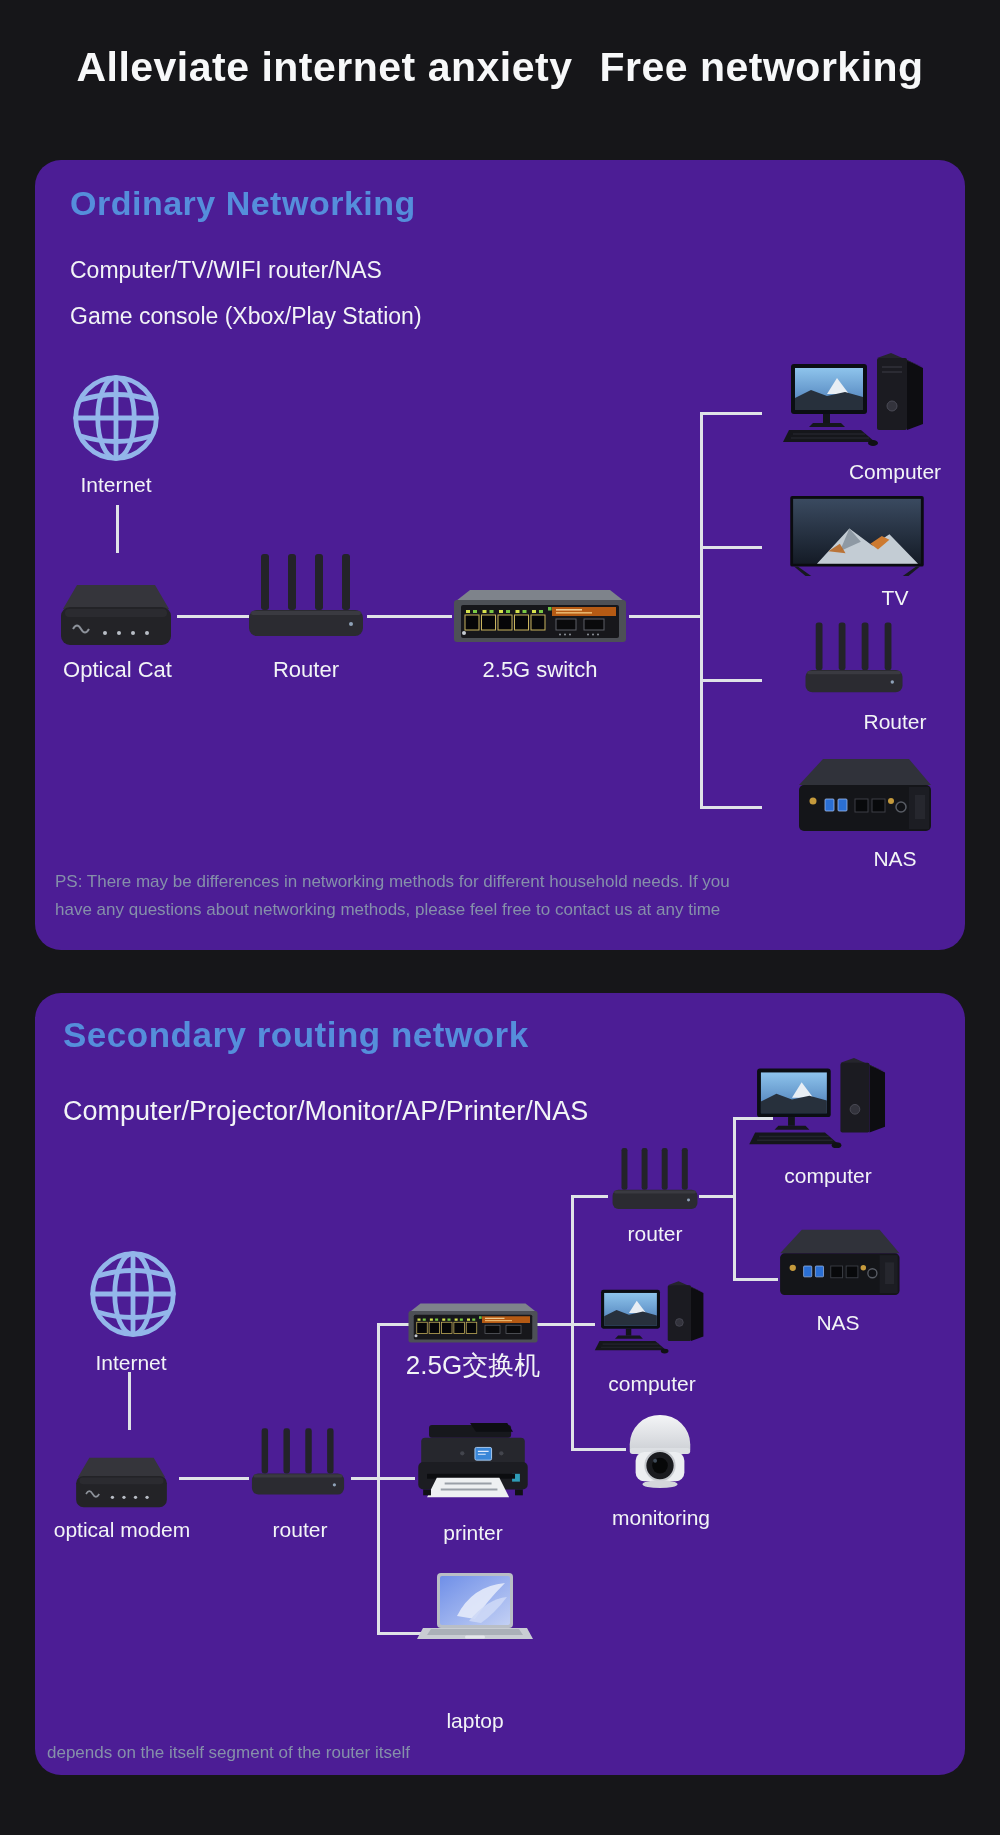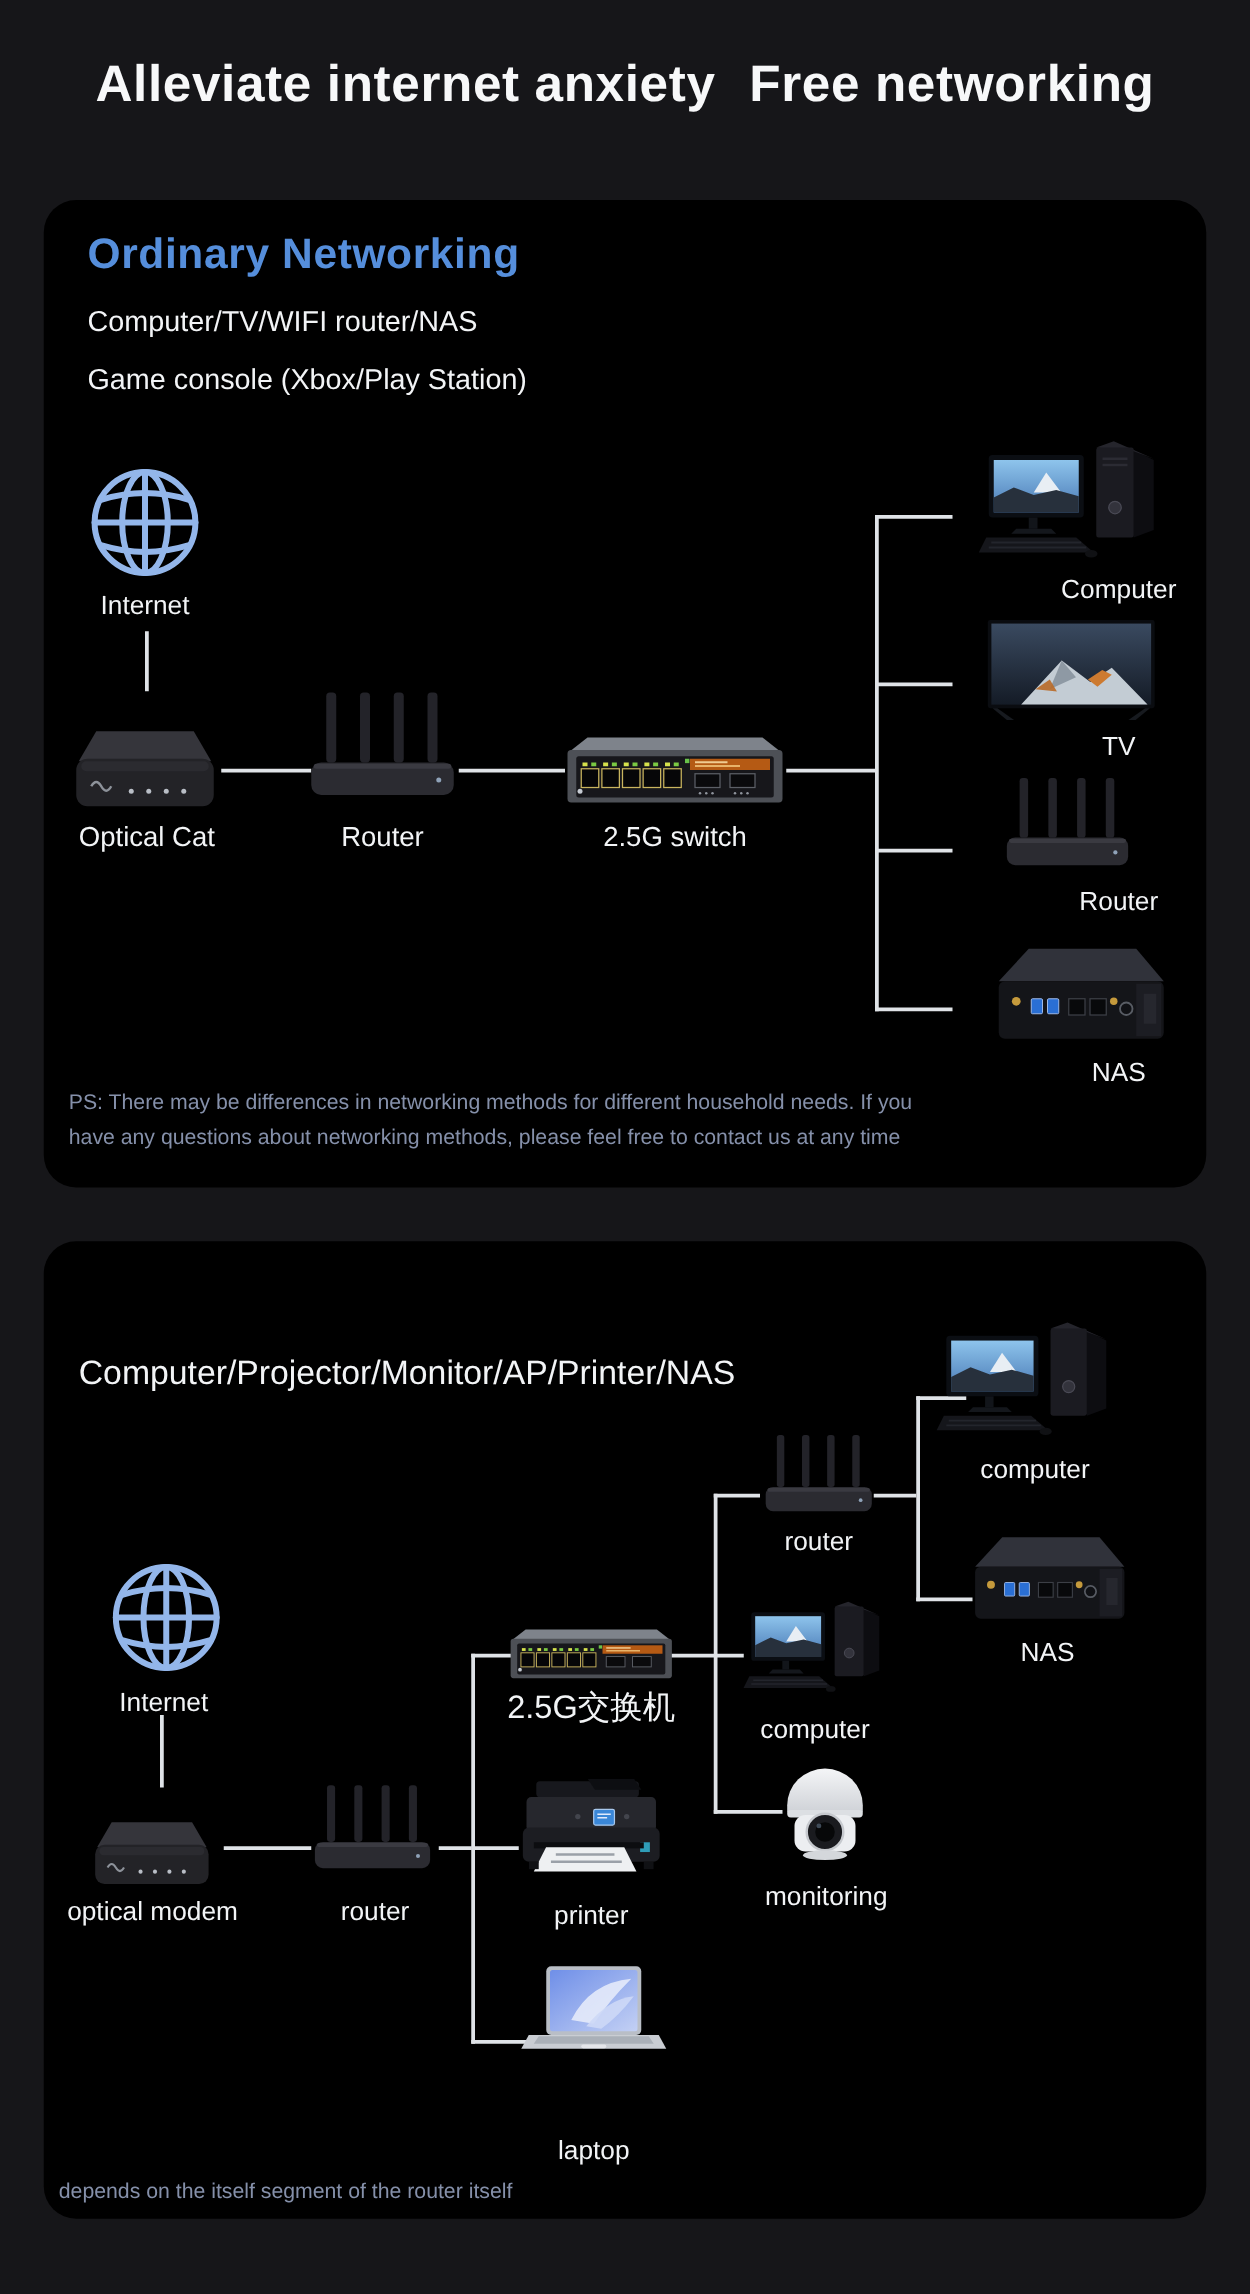--- a/index.html
+++ b/index.html
@@ -10,30 +10,30 @@
     -webkit-font-smoothing:antialiased;
   }
   
   .main-title{
     position:absolute;top:44px;left:0;width:1000px;
     display:flex;justify-content:center;gap:27px;
     color:#f7f8f9;font-size:41px;font-weight:bold;letter-spacing:.5px;
   }
   
   .panel{
-    position:absolute;left:35px;width:930px;background:#000000;border-radius:26px;
+    position:absolute;left:35px;width:930px;background:#4c1d95;border-radius:26px;
   }
   #panel1{top:160px;height:790px;}
   #panel2{top:993px;height:782px;}
   .panel-heading{
     position:absolute;color:#558edb;font-weight:bold;letter-spacing:.5px;
   }
   #panel1 .panel-heading{left:35px;top:24px;font-size:34px;}
   #panel2 .panel-heading{left:28px;top:22px;font-size:35px;}
-  .panel-sub{position:absolute;color:#f2f4f6;}
+  .panel-sub{position:absolute;color:#f2f4f6;margin-top:13px;}
   .p1-sub1{left:35px;top:84px;font-size:23px;}
   .p1-sub2{left:35px;top:130px;font-size:23px;}
   .p2-sub1{left:28px;top:90px;font-size:27px;}
   
   .node{position:absolute;}
   .node svg{display:block;width:100%;height:100%;}
   .node-label{
     position:absolute;text-align:center;color:#f2f4f6;font-size:21px;line-height:25px;
   }
   .line{position:absolute;background:#dfe3e7;}
@@ -290,20 +290,21 @@
       <circle cx="112" cy="50" r="5" fill="#101115" stroke="#585c64" stroke-width="1.5"></circle>
     </svg>
   </div>
   <div class="node-label lab-nas1">NAS</div>
 
   <div class="ps ps1-1">PS: There may be differences in networking methods for different household needs. If you</div>
   <div class="ps ps1-2">have any questions about networking methods, please feel free to contact us at any time</div>
 </div>
 
 <div class="panel" id="panel2">
+  <div class="panel-heading">Secondary routing network</div>
   <div class="panel-sub p2-sub1">Computer/Projector/Monitor/AP/Printer/NAS</div>
 
   <div class="line v l2-trunk3"></div>
   <div class="line h l2-s-comp"></div>
   <div class="line h l2-s-nas"></div>
   <div class="line h l2-r2t3"></div>
   <div class="line v l2-trunk2"></div>
   <div class="line h l2-s-router"></div>
   <div class="line h l2-s-mon"></div>
   <div class="line h l2-h-switch"></div>

